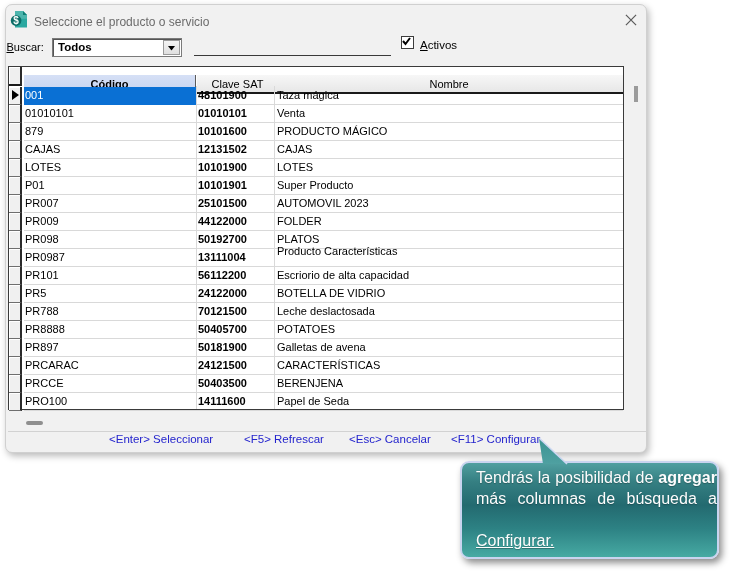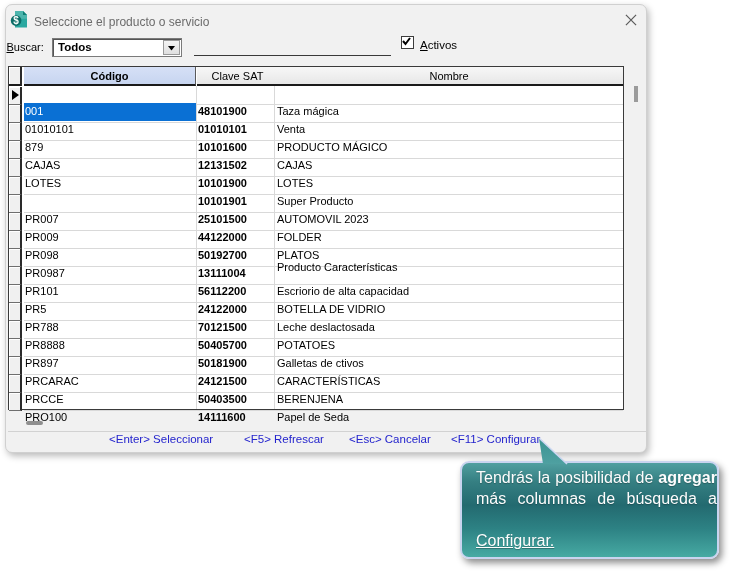--- a/index.html
+++ b/index.html
@@ -9,28 +9,28 @@
 .title { position:absolute; left:28px; top:10px; font-size:12px; color:#6b6b6b; }
 .close { position:absolute; left:619px; top:9px; width:12px; height:12px; }
 .lbl { position:absolute; font-size:11.5px; color:#000; }
 .combo { position:absolute; left:46px; top:33px; width:130px; height:19px; background:#fff; border:1px solid #7a7a7a; box-shadow:inset 1px 1px 0 #555; }
 .combo .txt { position:absolute; left:5px; top:2px; font-size:11.5px;font-weight:bold; }
 .combo .btn { position:absolute; right:1px; top:1px; width:17px; height:15px; background:linear-gradient(180deg,#f4f4f4,#dfdfdf); border:1px solid #9a9a9a; }
 .inpline { position:absolute; left:188px; top:34px; width:197px; height:17px; border-bottom:1.2px solid #3a3a3a; }
 .chk { position:absolute; left:395px; top:31px; width:13px; height:13px; background:#fff; border:1.5px solid #3c3c3c; }
 .grid { position:absolute; left:7px; top:65px; width:616px; height:344px; border:1px solid #3a3a3a; background:#fff; }
 .gi { position:absolute; overflow:hidden; white-space:nowrap; }
-.hdr { height:19px; top:0; font-size:11px; text-align:center; line-height:18px; border-bottom:2px solid #1a1a1a; border-right:1px solid #5a5a5a; }
+.hdr { height:19px; top:8px; font-size:11px; text-align:center; line-height:18px; border-bottom:2px solid #1a1a1a; border-right:1px solid #5a5a5a; }
 .hsel { left:0; width:13px; background:#efefef; border-right:2px solid #2a2a2a; border-bottom:2px solid #1a1a1a; height:19px; top:0; box-shadow:inset 1px 1px 0 #fff; }
 .hcod { left:15px; width:172px; background:linear-gradient(180deg,#d6e0f6,#c7d5f0); font-weight:bold; }
 .hsat { left:188px; width:82px; background:linear-gradient(180deg,#f7f7f7,#e7e7e7); }
 .hnom { left:266px; width:348px; background:linear-gradient(180deg,#f7f7f7,#e7e7e7); border-right:none; }
 .selc { position:absolute; left:0; width:13px; height:18px; background:#f0f0f0; border-right:2px solid #2a2a2a; border-bottom:1px solid #6e6e6e; box-shadow:inset 1px 1px 0 #fff; }
 .row { position:absolute; left:15px; width:599px; height:18px; border-bottom:1px solid #d9d9d9; }
-.cell { position:absolute; height:18px; font-size:11px; line-height:17px; overflow:hidden; white-space:nowrap; color:#000;margin-top:16px; }
+.cell { position:absolute; height:18px; font-size:11px; line-height:17px; overflow:hidden; white-space:nowrap; color:#000; }
 .cod { left:15px; width:172px; padding-left:1px; }
 .sat { left:189px; width:76px;font-weight:bold; }
 .nom { left:268px; width:346px; }
 .selrow { background:#0a70d4; color:#fff; left:15px; width:172px; }
 .vline { position:absolute; top:19px; bottom:0; width:1px; background:#d9d9d9; }
 .links { position:absolute; font-size:11.5px; color:#2424cd; }
 .bubble { position:absolute; left:460px; top:461px; width:259px; height:98px; border:2px solid #c9d4ef; border-radius:9px; box-shadow:3px 4px 7px rgba(0,0,0,0.45); background:linear-gradient(180deg,#509fa0 0%,#357f82 20%,#236a70 45%,#2d8284 70%,#47aaa3 100%); }
 .bub { position:absolute; left:14px; width:241px; font-size:16px; line-height:20px; color:#fdfdfd; white-space:nowrap; text-shadow:0 1px 1px rgba(0,0,0,0.25); }
 .just { text-align:justify; text-align-last:justify; white-space:normal; }
 </style>
@@ -100,20 +100,21 @@
 <div class="cell cod" style="top:73px">CAJAS</div>
 <div class="cell sat" style="top:73px">12131502</div>
 <div class="cell nom" style="top:73px">CAJAS</div>
 <div class="selc" style="top:91px"></div>
 <div class="row" style="top:91px"></div>
 <div class="cell cod" style="top:91px">LOTES</div>
 <div class="cell sat" style="top:91px">10101900</div>
 <div class="cell nom" style="top:91px">LOTES</div>
 <div class="selc" style="top:109px"></div>
 <div class="row" style="top:109px"></div>
+<div class="cell cod" style="top:109px">P01</div>
 <div class="cell sat" style="top:109px">10101901</div>
 <div class="cell nom" style="top:109px">Super Producto</div>
 <div class="selc" style="top:127px"></div>
 <div class="row" style="top:127px"></div>
 <div class="cell cod" style="top:127px">PR007</div>
 <div class="cell sat" style="top:127px">25101500</div>
 <div class="cell nom" style="top:127px">AUTOMOVIL 2023</div>
 <div class="selc" style="top:145px"></div>
 <div class="row" style="top:145px"></div>
 <div class="cell cod" style="top:145px">PR009</div>
@@ -146,21 +147,21 @@
 <div class="cell nom" style="top:235px">Leche deslactosada</div>
 <div class="selc" style="top:253px"></div>
 <div class="row" style="top:253px"></div>
 <div class="cell cod" style="top:253px">PR8888</div>
 <div class="cell sat" style="top:253px">50405700</div>
 <div class="cell nom" style="top:253px">POTATOES</div>
 <div class="selc" style="top:271px"></div>
 <div class="row" style="top:271px"></div>
 <div class="cell cod" style="top:271px">PR897</div>
 <div class="cell sat" style="top:271px">50181900</div>
-<div class="cell nom" style="top:271px">Galletas de ctivos</div>
+<div class="cell nom" style="top:271px">Galletas de avena</div>
 <div class="selc" style="top:289px"></div>
 <div class="row" style="top:289px"></div>
 <div class="cell cod" style="top:289px">PRCARAC</div>
 <div class="cell sat" style="top:289px">24121500</div>
 <div class="cell nom" style="top:289px">CARACTERÍSTICAS</div>
 <div class="selc" style="top:307px"></div>
 <div class="row" style="top:307px"></div>
 <div class="cell cod" style="top:307px">PRCCE</div>
 <div class="cell sat" style="top:307px">50403500</div>
 <div class="cell nom" style="top:307px">BERENJENA</div>

